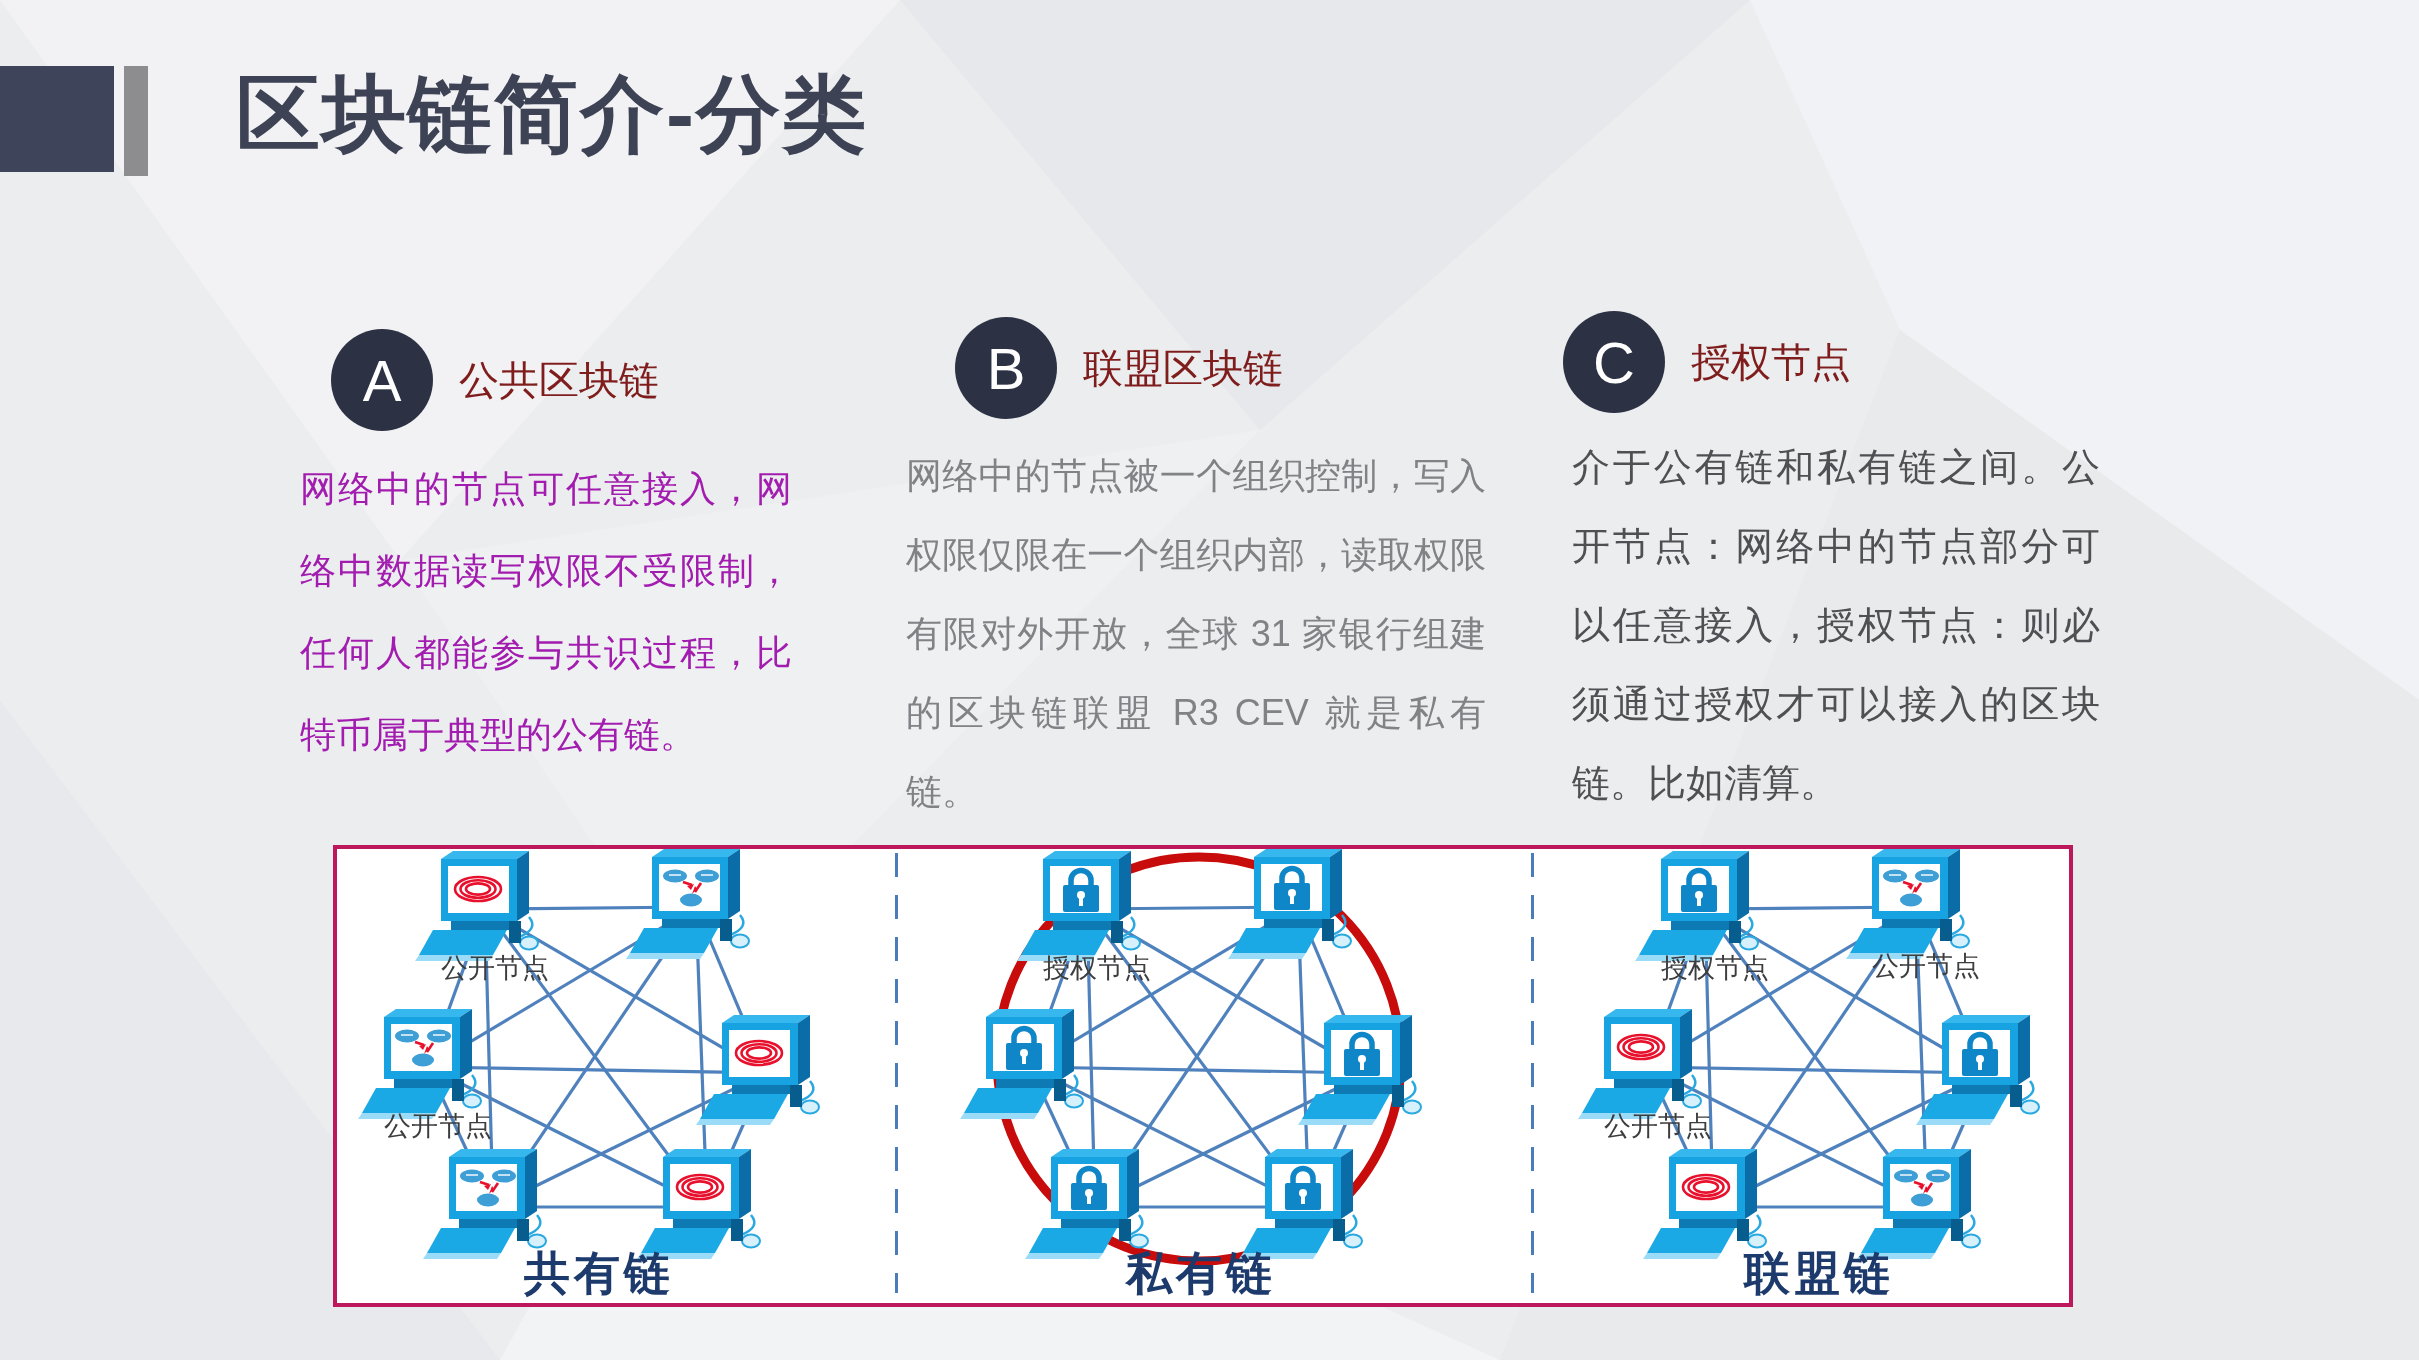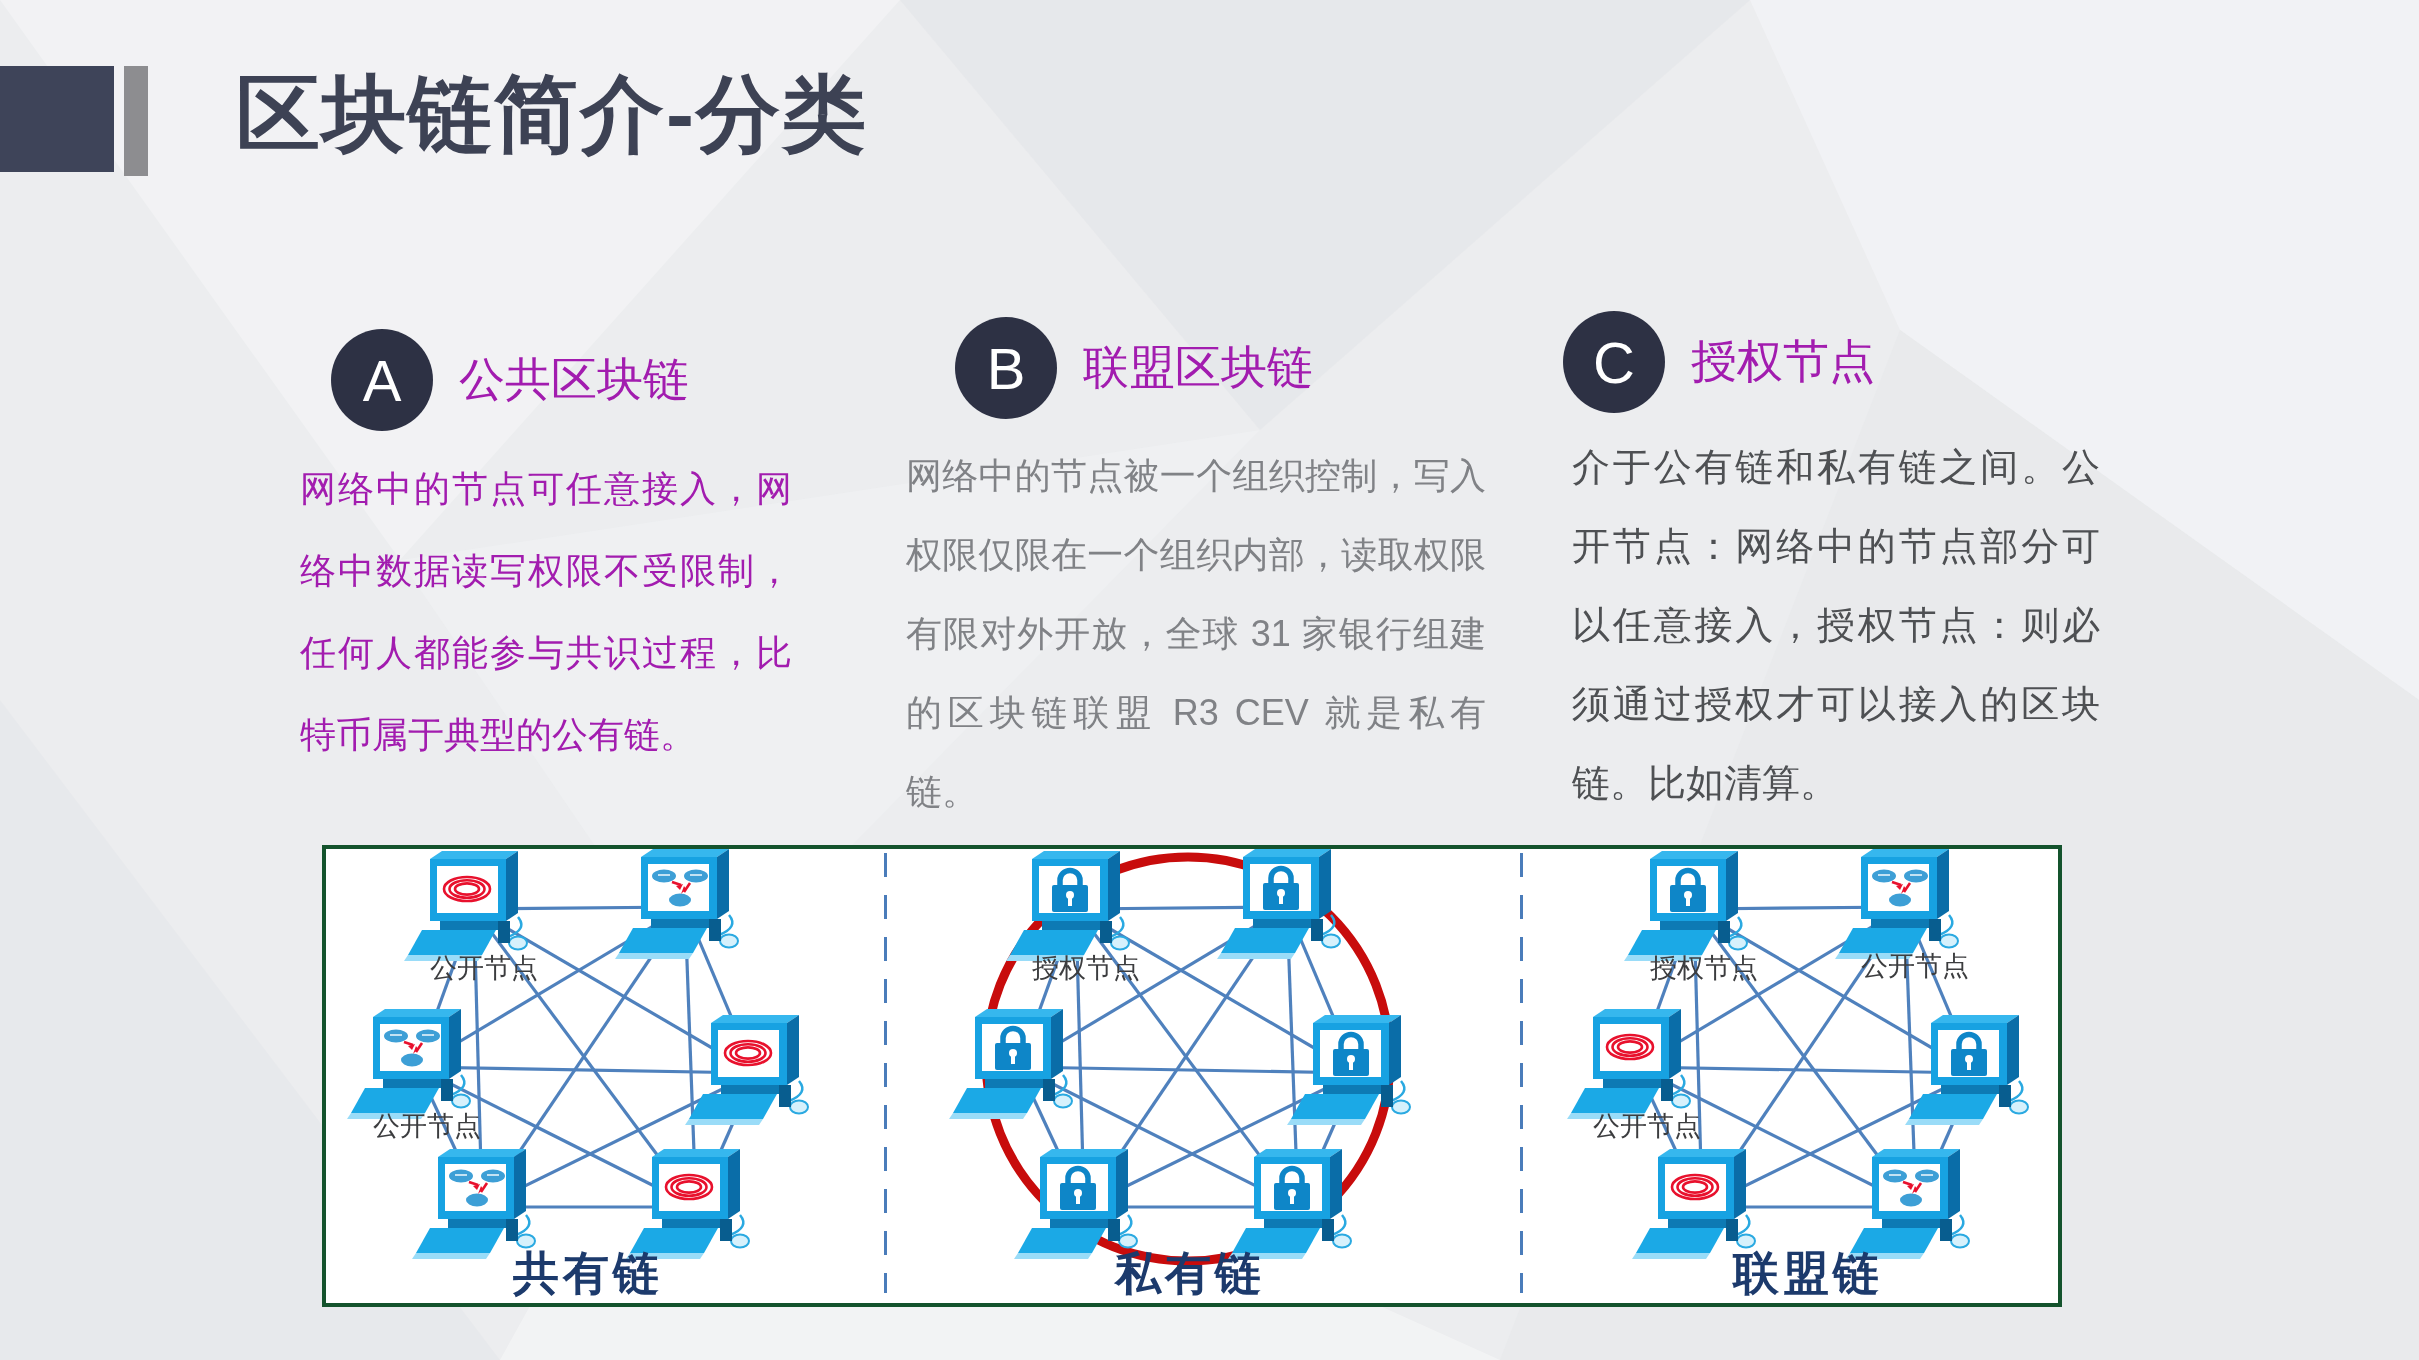--- a/index.html
+++ b/index.html
@@ -14,31 +14,31 @@
   .title{
     position:absolute;left:236px;top:58px;margin:0;
     font-size:84px;font-weight:800;color:#3d4254;letter-spacing:2px;white-space:nowrap;
   }
   .col-head{position:absolute;display:flex;align-items:center;}
   .badge{
     width:102px;height:102px;border-radius:50%;background:#2d3144;
     color:#ffffff;font-size:58px;font-weight:400;
     display:flex;align-items:center;justify-content:center;flex:0 0 auto;
   }
-  .col-heading{margin-left:26px;font-size:46px;color:#a21caf;white-space:nowrap;}
+  .col-heading{margin-left:26px;font-size:40px;color:#7f1d1d;white-space:nowrap;}
   .body{position:absolute;margin:0;text-align:justify;}
   .body-a{left:300px;top:448px;width:492px;font-size:36px;line-height:82px;color:#a21caf;}
   .body-b{left:906px;top:436px;width:580px;font-size:36px;line-height:79px;color:#808286;}
   .body-c{left:1572px;top:428px;width:528px;font-size:38px;line-height:79px;color:#4e5053;}
   .head-a{left:331px;top:329px;}
   .head-b{left:955px;top:317px;}
   .head-c{left:1563px;top:311px;}
   .figure{
-    position:absolute;left:322px;top:845px;width:1732px;height:454px;
-    background:#ffffff;border:4px solid #14532d;
+    position:absolute;left:333px;top:845px;width:1732px;height:454px;
+    background:#ffffff;border:4px solid #be185d;
   }
   .divider{
     position:absolute;top:4px;width:3px;height:440px;
     background:repeating-linear-gradient(180deg,#4a7cba 0 24px,transparent 24px 42px);
   }
   .divider-1{left:558px;}
   .divider-2{left:1194px;}
   .diagram{position:absolute;top:0;width:520px;height:452px;}
   .diagram-1{left:2px;}
   .diagram-2{left:604px;}

